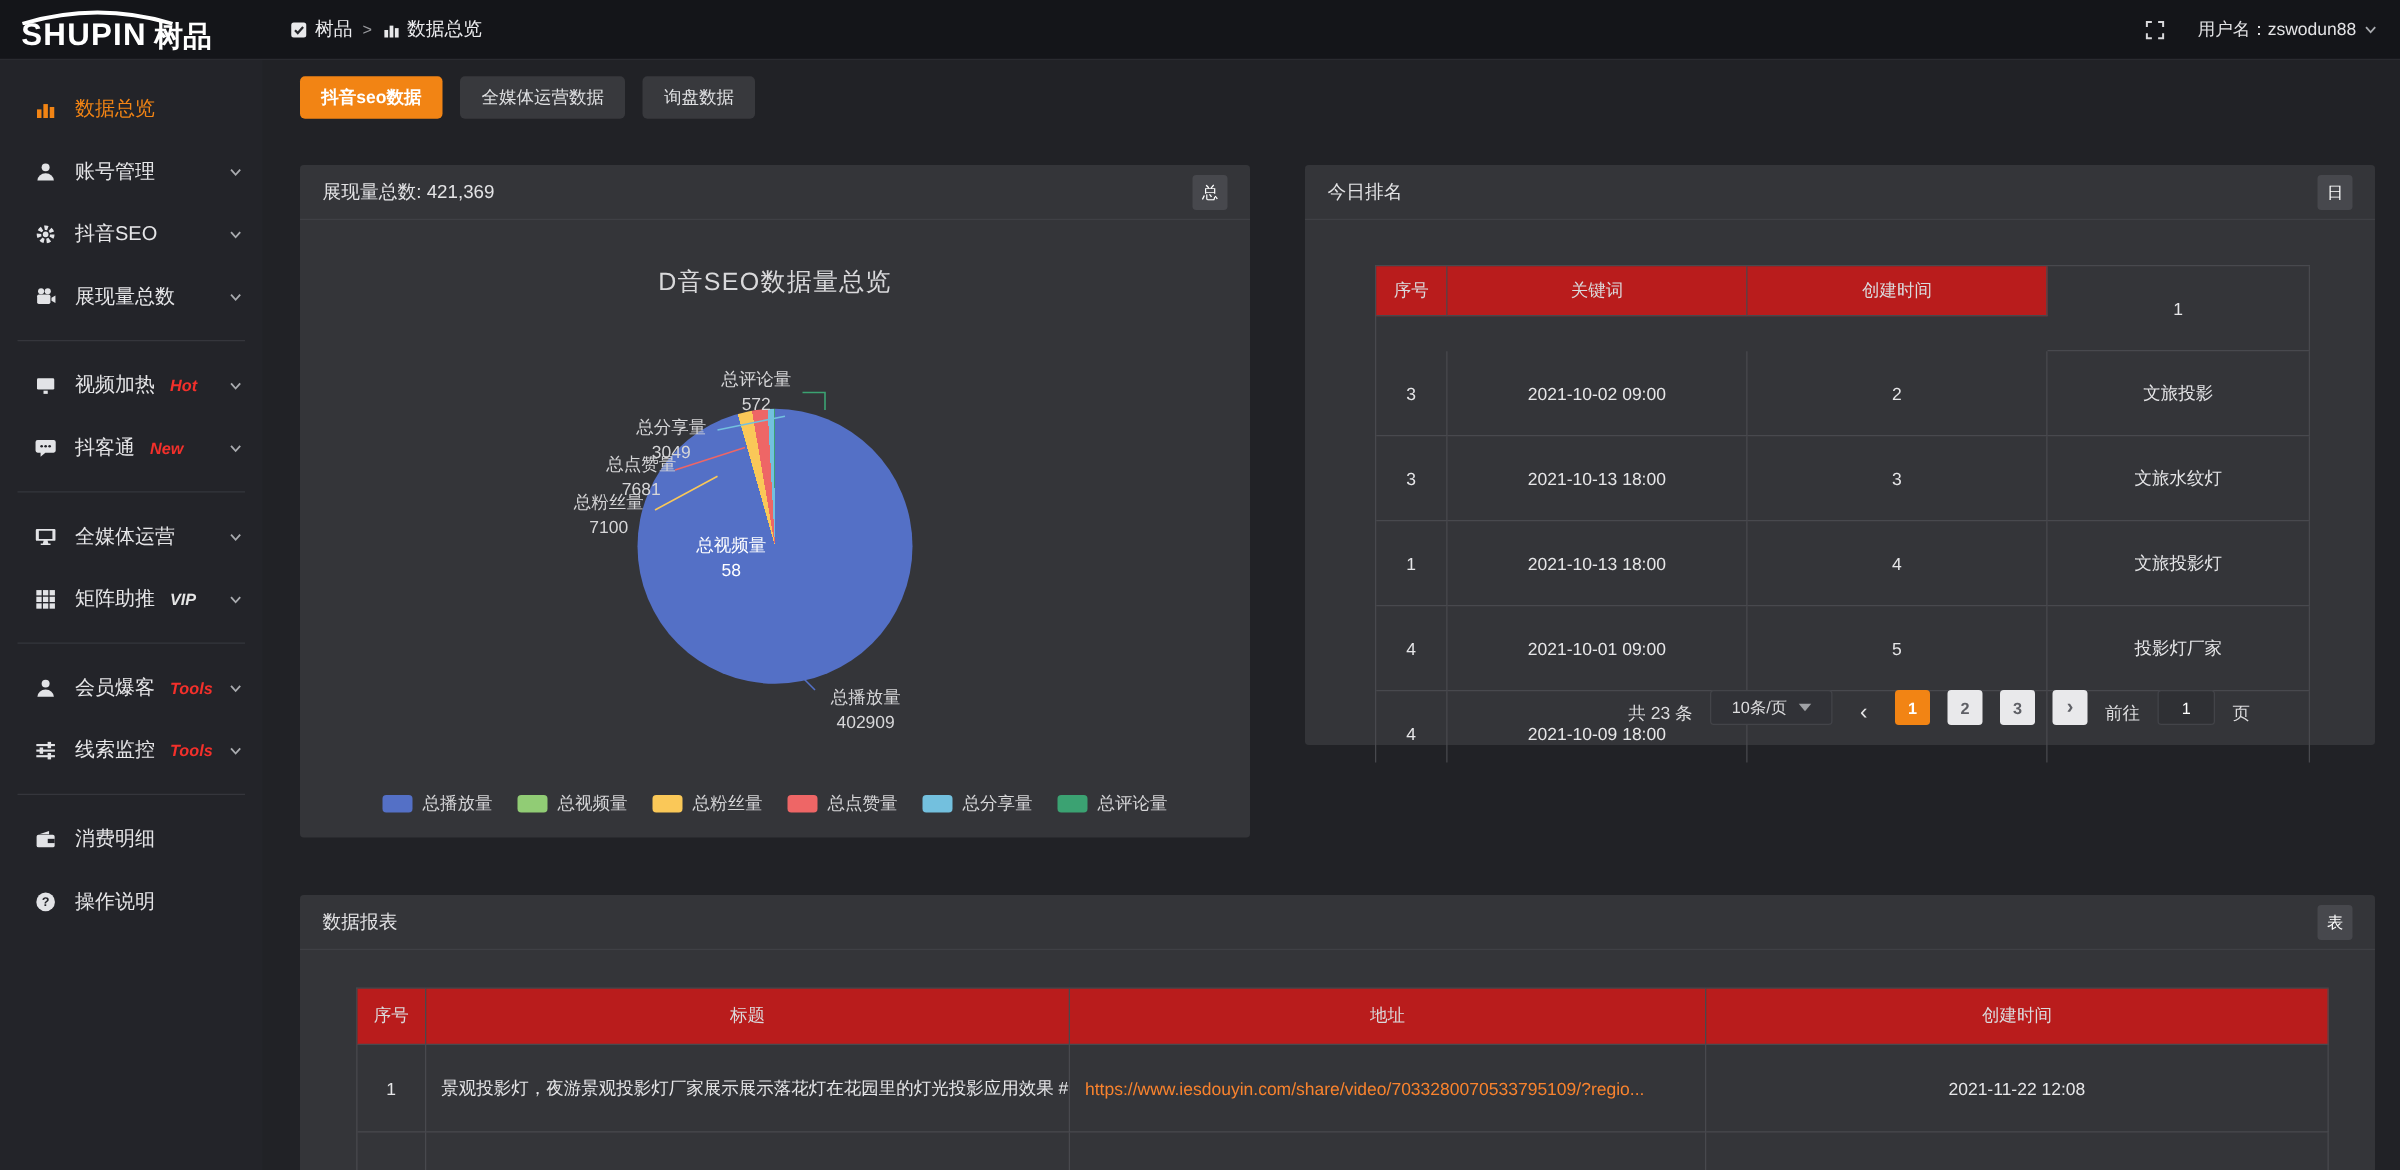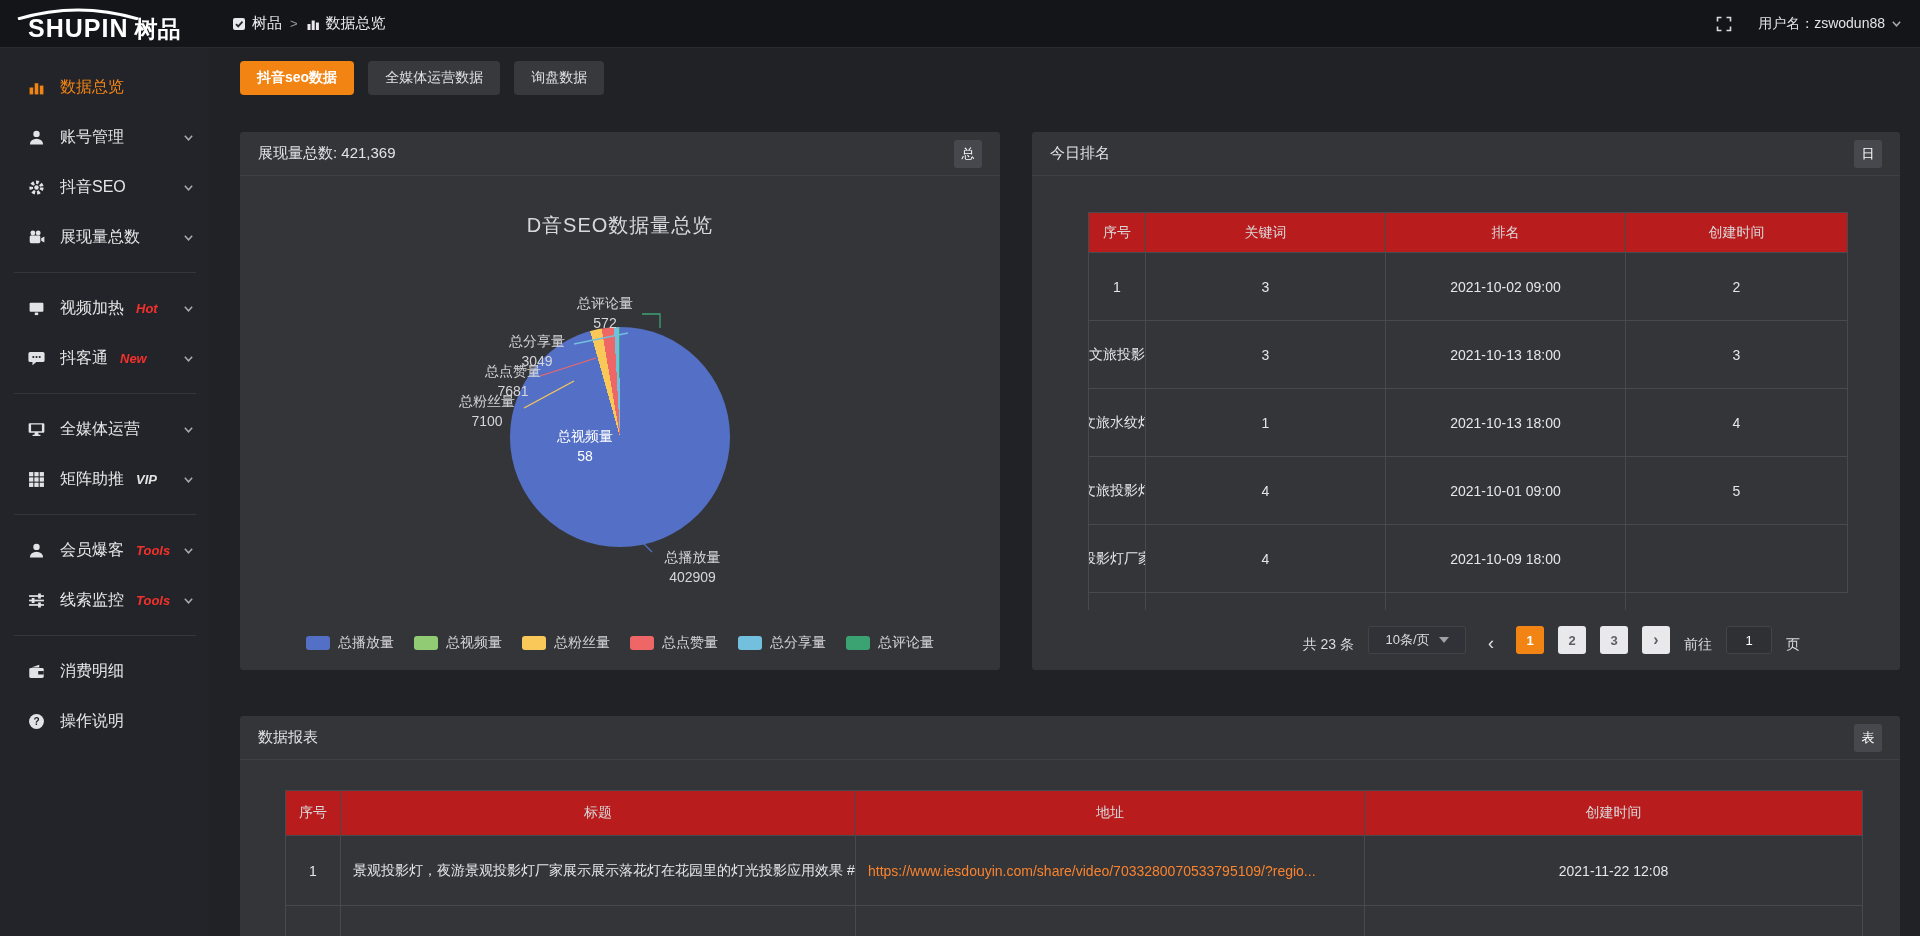--- a/index.html
+++ b/index.html
@@ -2,21 +2,21 @@
 <html><head>
 <meta charset="utf-8">
 <style>
   * { box-sizing: border-box; margin: 0; padding: 0; }
   html,body { width:1920px; height:936px; overflow:hidden; background:#212226;
               font-family:"Liberation Sans", sans-serif; color:#e6e6e8; }
 
   
   .topbar { height:48px; background:#141519; display:flex; align-items:center;
             border-bottom:1px solid #2a2b30; position:relative; z-index:5; }
-  .logo { width:210px; padding-left:28px; display:flex; align-items:flex-end; gap:6px;
+  .logo { width:210px; padding-left:17px; display:flex; align-items:flex-end; gap:6px;
           position:relative; cursor:pointer; }
   .logo-arc { position:absolute; top:2px; left:14px; }
   .logo-en { font-size:25px; font-weight:800; letter-spacing:1px; color:#fff; line-height:1; padding-top:10px; }
   .logo-cn { font-size:23px; font-weight:800; color:#fff; line-height:1; }
   .crumbs { display:flex; align-items:center; gap:8px; margin-left:22px; font-size:15px; color:#ececee; }
   .crumb { display:flex; align-items:center; gap:6px; cursor:pointer; }
   .crumb-sep { color:#9a9b9f; font-size:13px; }
   .tb-right { margin-left:auto; display:flex; align-items:center; gap:26px; padding-right:18px; }
   .fs-icon { display:flex; cursor:pointer; }
   .user { display:flex; align-items:center; gap:6px; font-size:14px; color:#e3e3e5; cursor:pointer; }
@@ -32,21 +32,21 @@
   .s-chev { margin-left:auto; width:11px; height:11px; stroke:#a9abaf; fill:none; stroke-width:1.6; flex:none; }
   .s-div { height:1px; background:#35363c; margin:10px 14px; }
 
   
   .main { position:absolute; top:48px; left:210px; right:0; bottom:0; overflow:hidden; }
   .tabs { display:flex; gap:14px; margin:13px 0 0 30px; }
   .tab { height:34px; padding:0 17px; display:flex; align-items:center; border-radius:4px;
          background:#38393d; color:#e0e1e3; font-size:14px; cursor:pointer; }
   .tab.active { background:#f28414; color:#fff; font-weight:bold; }
 
-  .grid-top { display:flex; gap:32px; margin:37px 20px 0 30px; }
+  .grid-top { display:flex; gap:44px; margin:37px 20px 0 30px; }
   .panel { background:#343539; border-radius:3px; }
   .panel-head { height:44px; display:flex; align-items:center; padding:0 18px;
                 border-bottom:1px solid #3f4045; font-size:15px; color:#e3e3e5; }
   .corner-btn { margin-left:auto; width:28px; height:28px; border-radius:3px; background:#47484d;
                 color:#fff; font-size:13px; display:flex; align-items:center; justify-content:center; cursor:pointer; }
 
   
   .overview { width:760px; height:538px; flex:none; }
   .chart-area { position:relative; height:493px; }
   .chart-title { position:absolute; top:36px; left:0; right:0; text-align:center;
@@ -66,21 +66,21 @@
   .lg-swatch { width:24px; height:14px; border-radius:3px; display:inline-block; }
 
   
   .tbl { display:grid; border-top:1px solid #48494e; border-left:1px solid #48494e; }
   .tbl .c { border-right:1px solid #48494e; border-bottom:1px solid #48494e;
             display:flex; align-items:center; justify-content:center;
             font-size:14px; color:#e6e6e8; overflow:hidden; white-space:nowrap; }
   .tbl .h { background:#b91c1c; color:#dadadc; }
 
   
-  .rank { flex:1; height:538px; position:relative; }
+  .rank { flex:1; height:464px; position:relative; }
   .rank-wrap { margin:36px 52px 0 56px; height:398px; overflow:hidden; }
   .rank-tbl { grid-template-columns:57px 240px 240px 1fr; }
   .rank-tbl .h { height:40px; }
   .rank-tbl .r { height:68px; }
 
   .pager { position:absolute; left:0; right:100px; bottom:16px; display:flex; justify-content:flex-end;
            align-items:flex-end; gap:14px; font-size:14px; color:#dcdcde; }
   .pg-size { width:98px; height:28px; background:#313237; border:1px solid #434449; border-radius:3px;
              display:flex; align-items:center; justify-content:center; gap:9px; font-size:13px; cursor:pointer; }
   .caret { width:0; height:0; border-left:5px solid transparent; border-right:5px solid transparent;
@@ -365,21 +365,20 @@
 
     <section class="panel rank">
       <div class="panel-head">
         <span>今日排名</span>
         <span class="corner-btn">日</span>
       </div>
       <div class="rank-wrap">
         <div class="tbl rank-tbl">
           <div class="c h">序号</div>
           <div class="c h">关键词</div>
-          <div class="c h">排名</div>
           <div class="c h">创建时间</div>
 
           <div class="c r">1</div>
           <div class="c r">3</div>
           <div class="c r">2021-10-02 09:00</div>
 
           <div class="c r">2</div>
           <div class="c r">文旅投影</div>
           <div class="c r">3</div>
           <div class="c r">2021-10-13 18:00</div>

